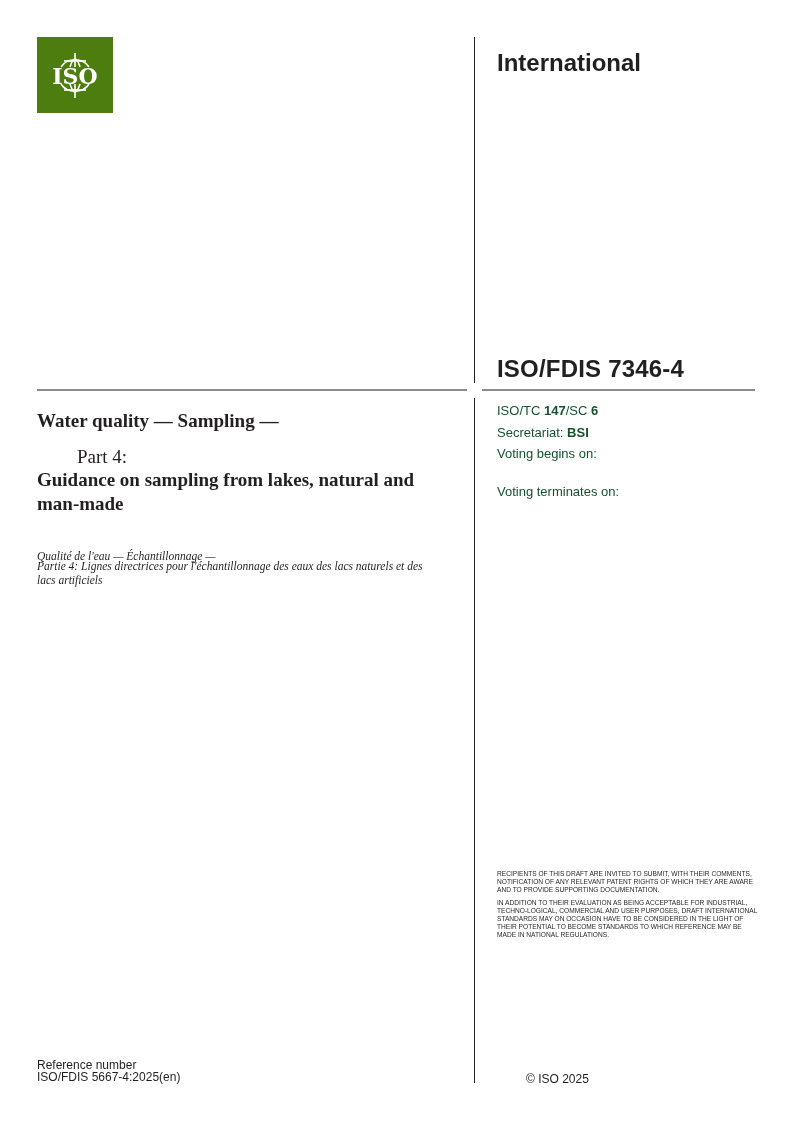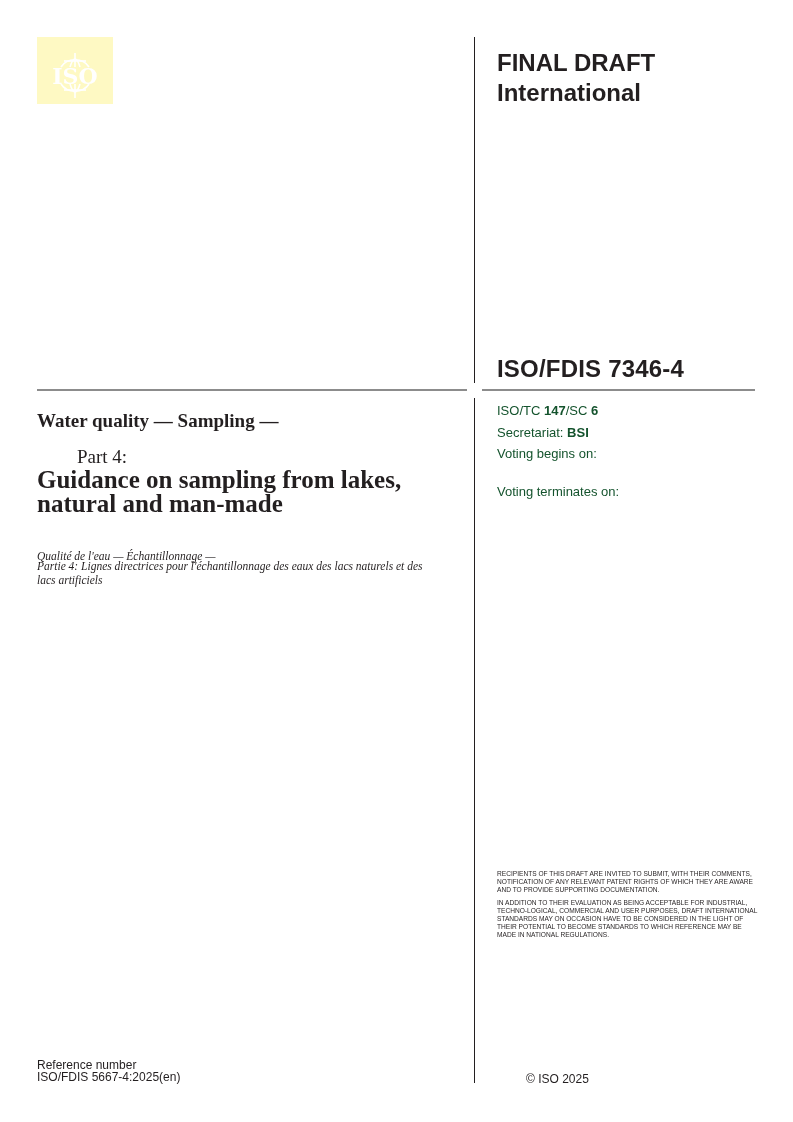--- a/index.html
+++ b/index.html
@@ -2,21 +2,21 @@
 <html><head>
   <meta charset="utf-8">
   <style>
     html, body { margin: 0; padding: 0; background: #ffffff; }
     body { width: 793px; height: 1122px; position: relative; overflow: hidden; color: #231f20; }
     .abs { position: absolute; }
     .sans { font-family: "Liberation Sans", "DejaVu Sans", sans-serif; }
     .serif { font-family: Liberation Serif, serif; }
 
     
-    .logo { left: 37px; top: 37px; width: 76px; height: 67px; background: #fef9c3; }
+    .logo { left: 37px; top: 37px; width: 76px; height: 76px; background: #4d7c0f; }
     .logo svg { display: block; }
 
     
     .vline { background: #231f20; width: 1px; left: 474px; }
     .vline.top { top: 37px; height: 346px; }
     .vline.bot { top: 398px; height: 685px; }
 
     
     .hrule { background: #8c8c8c; height: 2px; top: 389px; }
     .hrule.left { left: 37px; width: 430px; }
@@ -33,21 +33,21 @@
     .meta { left: 497px; font-size: 13px; white-space: nowrap; color: #14532d; }
     .meta b { font-weight: bold; }
     .meta.tc { top: 403px; }
     .meta.sec { top: 425px; }
     .meta.vb { top: 446px; }
     .meta.vt { top: 484px; }
 
     
     .title-main { left: 37px; top: 410px; font-size: 19px; font-weight: bold; white-space: nowrap; }
     .title-part { left: 37px; top: 446px; font-size: 19px; font-weight: normal; white-space: nowrap; margin-left: 40px; }
-    .title-sub { left: 37px; top: 468px; font-size: 25px; font-weight: bold; line-height: 24px; width: 420px; }
+    .title-sub { left: 37px; top: 468px; font-size: 19px; font-weight: bold; line-height: 24px; width: 420px; }
     .fr-1 { left: 37px; top: 537px; font-size: 11.5px; font-style: italic; white-space: nowrap; margin-top: 13px; }
     .fr-2 { left: 37px; top: 559px; font-size: 11.5px; font-style: italic; line-height: 14px; width: 400px; }
 
     
     .notice { left: 497px; top: 870px; width: 262px; font-size: 6.6px; line-height: 8.2px; color: #231f20; text-transform: uppercase; }
     .notice p { margin: 0 0 4px 0; }
 
     
     .ref-label { left: 37px; top: 1059px; font-size: 12px; line-height: 12px; white-space: nowrap; }
     .ref-value { left: 37px; top: 1071px; font-size: 12px; line-height: 12px; white-space: nowrap; }
@@ -73,21 +73,20 @@
     <text x="38" y="47" text-anchor="middle" fill="#ffffff" font-family="DejaVu Serif, serif" font-weight="bold" font-size="22">ISO</text>
   </svg>
 </div>
 
 <div class="abs vline top"></div>
 <div class="abs vline bot"></div>
 <div class="abs hrule left"></div>
 <div class="abs hrule right"></div>
 
 <div class="abs doc-type sans">
-  <div>FINAL DRAFT</div>
   <div class="sub">International</div>
 </div>
 
 <div class="abs doc-number sans">ISO/FDIS 7346-4</div>
 
 <div class="abs meta tc sans"><span>ISO/TC </span><b>147</b><span>/SC </span><b>6</b></div>
 <div class="abs meta sec sans"><span>Secretariat: </span><b>BSI</b></div>
 <div class="abs meta vb sans">Voting begins on:</div>
 <div class="abs meta vt sans">Voting terminates on:</div>
 

